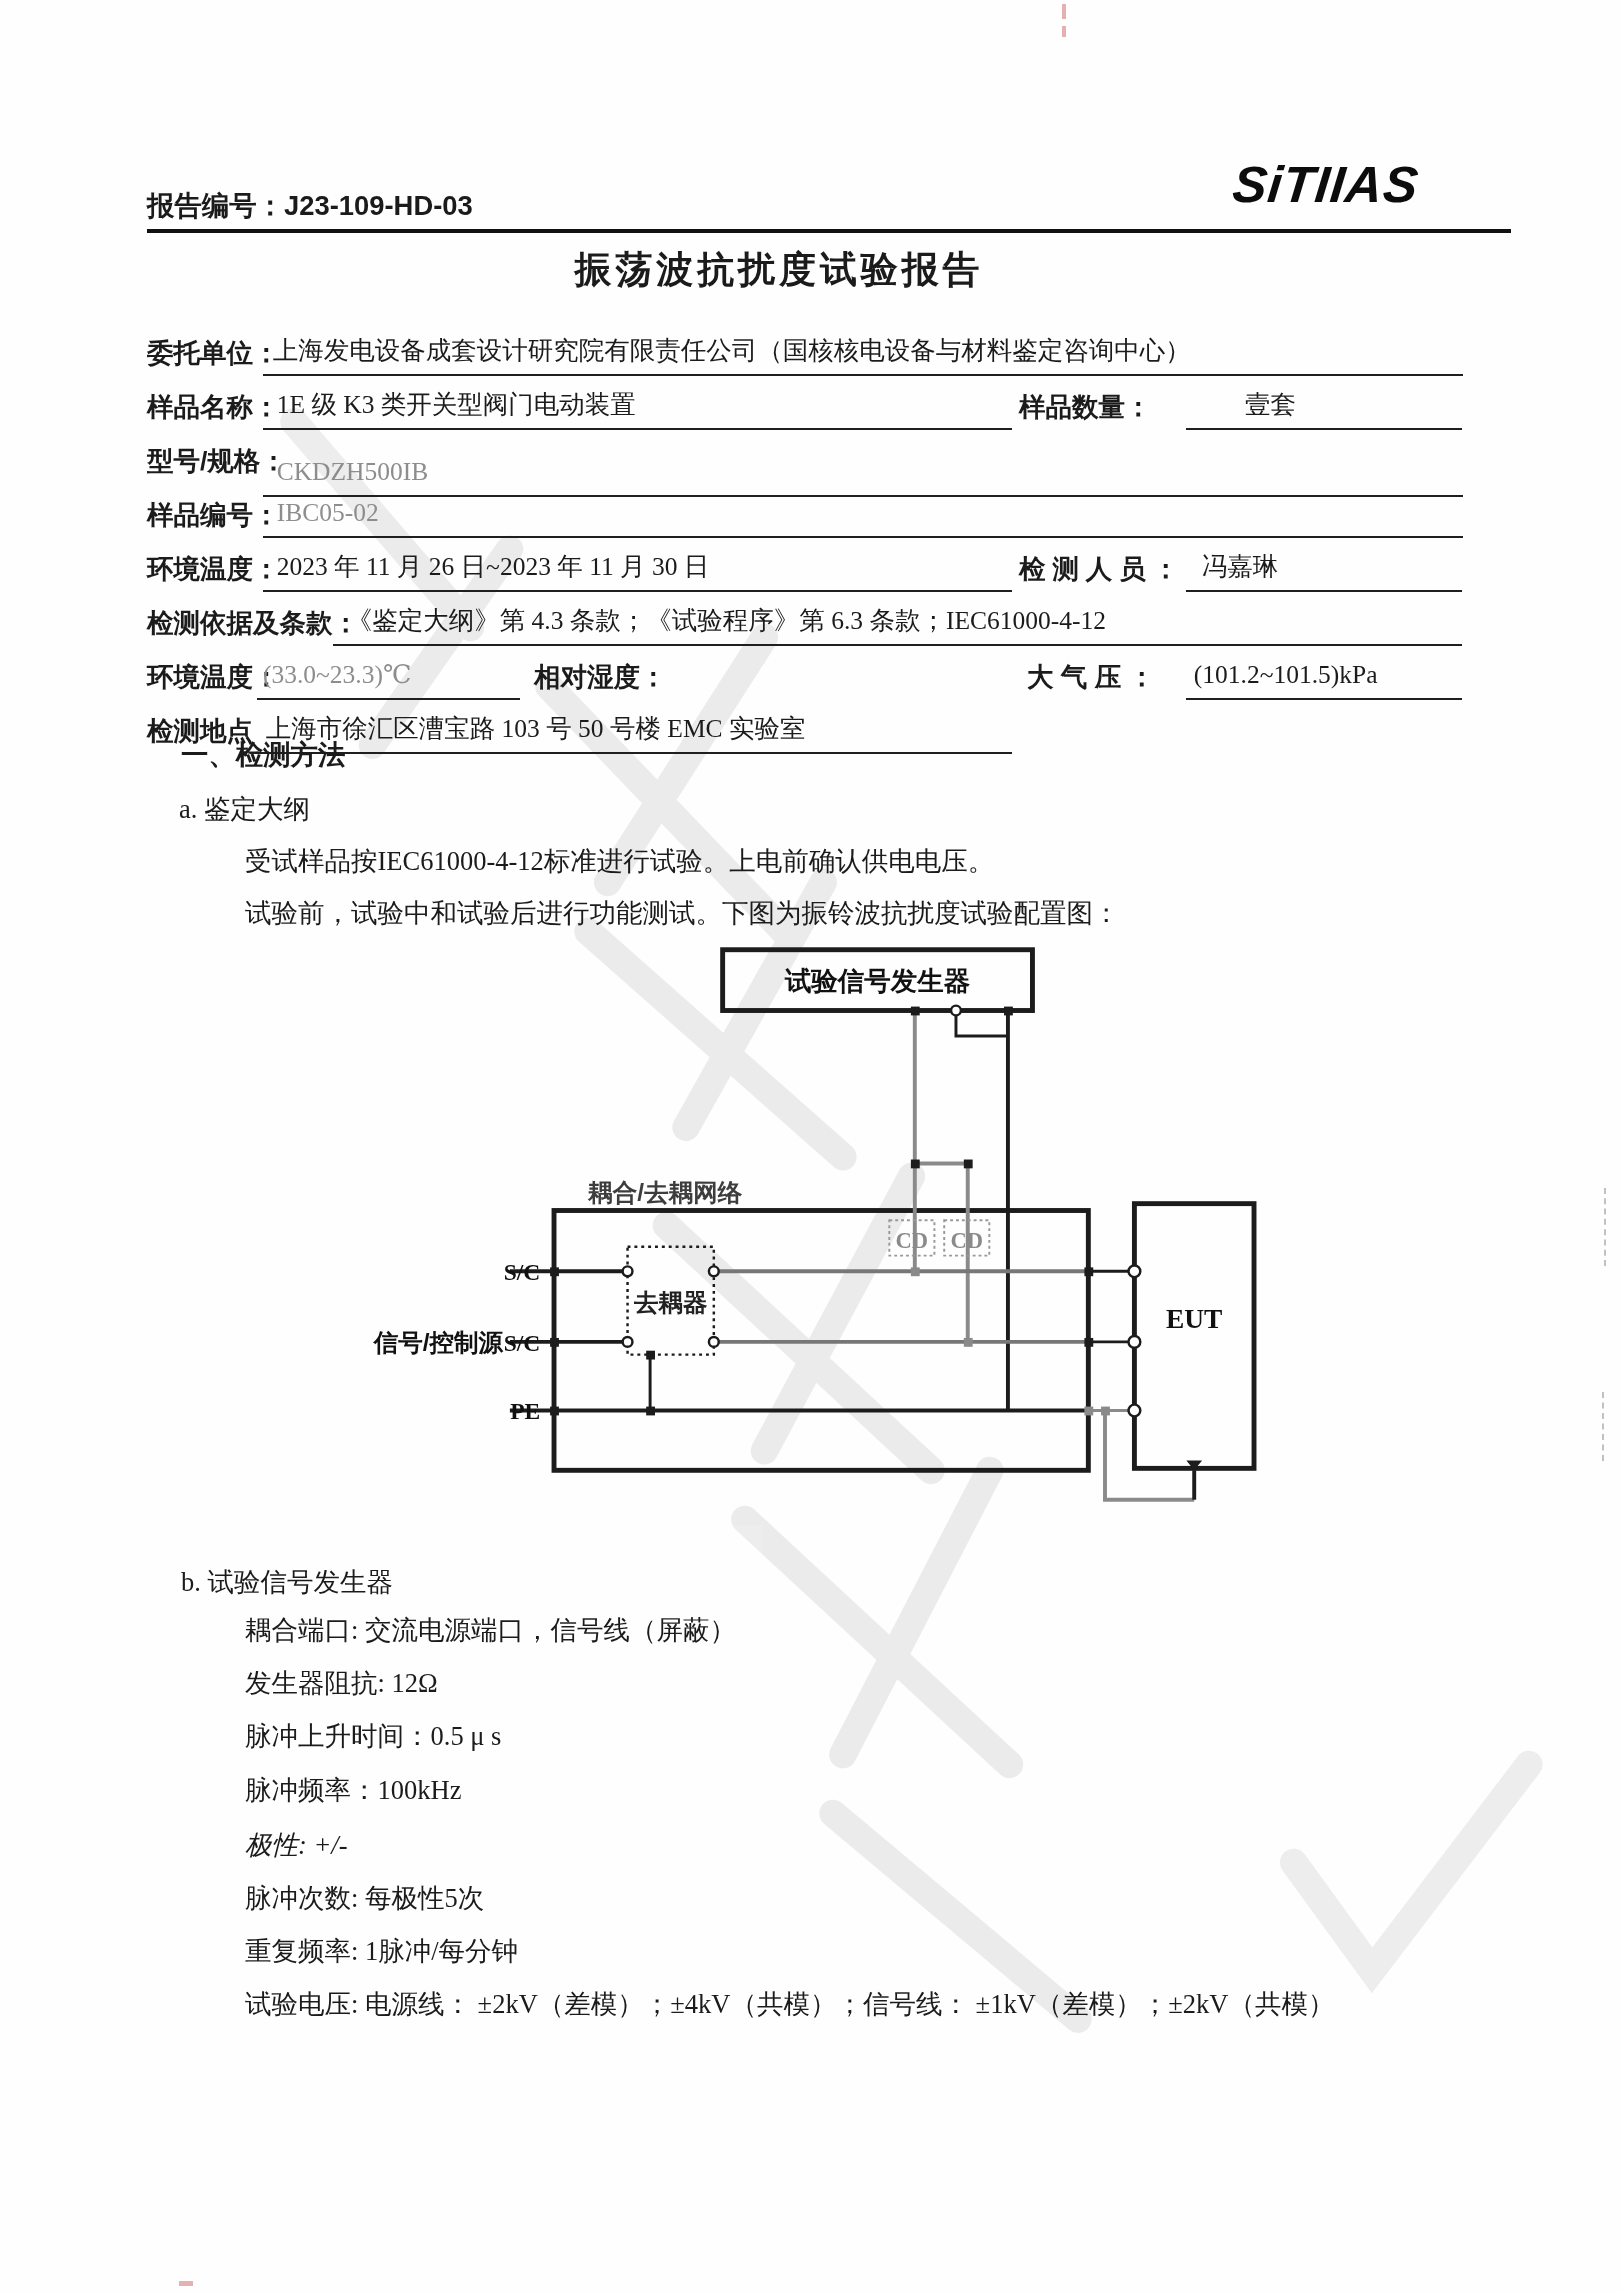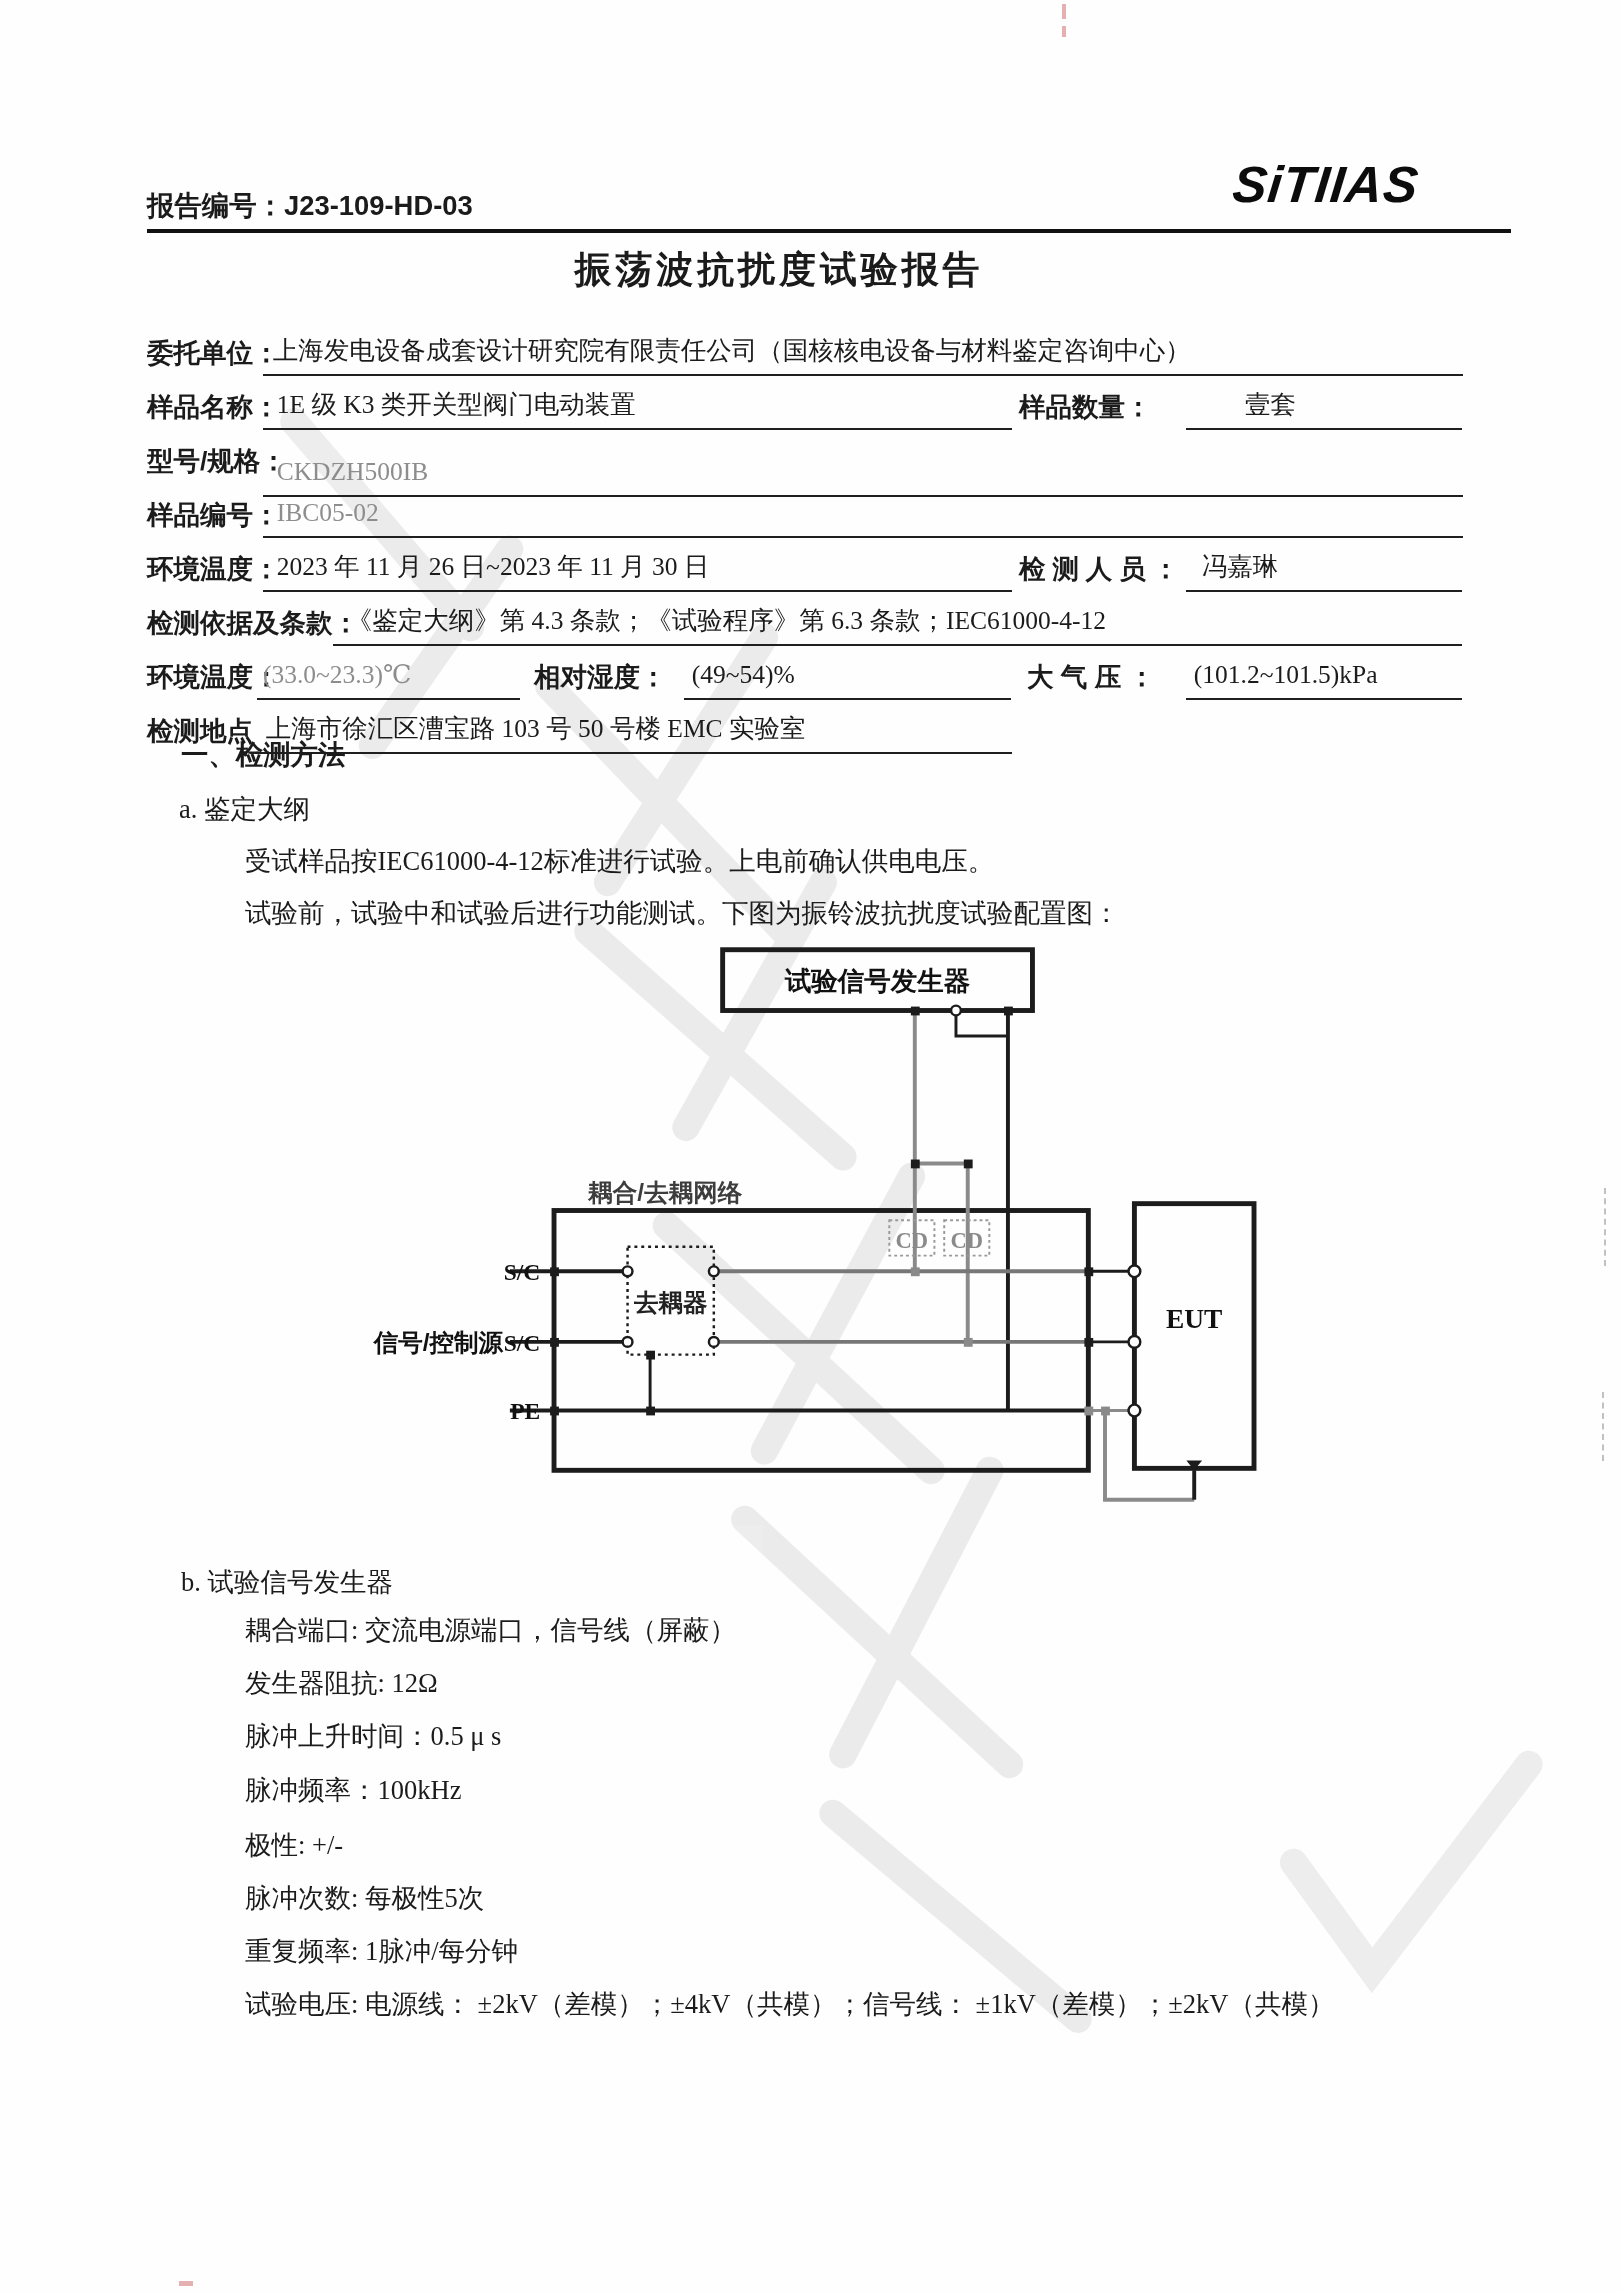--- a/index.html
+++ b/index.html
@@ -86,21 +86,20 @@
     <div class="ul" style="left:263px;top:543px;width:749px;"><span class="val" style="padding-left:13.7px;">2023 年 11 月 26 日~2023 年 11 月 30 日</span></div>
     <span class="abs lbl spaced" style="left:1019px;top:551px;">检测人员：</span>
     <div class="ul" style="left:1186px;top:543px;width:276px;"><span class="val" style="padding-left:15.7px;">冯嘉琳</span></div>
 
     <span class="abs lbl" style="left:147px;top:605px;">检测依据及条款：</span>
     <div class="ul" style="left:333px;top:597px;width:1129px;"><span class="val" style="padding-left:13.7px;">《鉴定大纲》第 4.3 条款；《试验程序》第 6.3 条款；IEC61000-4-12</span></div>
 
     <span class="abs lbl" style="left:147px;top:659px;">环境温度：</span>
     <div class="ul" style="left:257px;top:651px;width:263px;"><span class="val faded" style="padding-left:5.9px;">(33.0~23.3)℃</span></div>
     <span class="abs lbl" style="left:534px;top:659px;">相对湿度：</span>
-    <div class="ul" style="left:684px;top:651px;width:327px;"><span class="val" style="padding-left:7.8px;">(49~54)%</span></div>
     <span class="abs lbl" style="left:1027px;top:659px;">大 气 压 ：</span>
     <div class="ul" style="left:1186px;top:651px;width:276px;"><span class="val" style="padding-left:7.8px;">(101.2~101.5)kPa</span></div>
 
     <span class="abs lbl" style="left:147px;top:713px;">检测地点</span>
     <div class="ul" style="left:250px;top:705px;width:762px;"><span class="val" style="padding-left:15.7px;">上海市徐汇区漕宝路 103 号 50 号楼 EMC 实验室</span></div>
 
     <div class="abs sect hei" style="left:181px;top:737px;">一、检测方法</div>
     <div class="abs para" style="left:179px;top:791px;">a. 鉴定大纲</div>
     <div class="abs para" style="left:245px;top:843px;">受试样品按IEC61000-4-12标准进行试验。上电前确认供电电压。</div>
     <div class="abs para" style="left:245px;top:895px;">试验前，试验中和试验后进行功能测试。下图为振铃波抗扰度试验配置图：</div>
@@ -187,21 +186,21 @@
       <text x="296" y="493" text-anchor="end" font-size="24" font-weight="bold" fill="#111" font-family="Liberation Serif, DejaVu Serif, serif">PE</text>
       <text x="192" y="423" text-anchor="middle" font-size="25" font-weight="bold" fill="#111" font-family="Liberation Sans, DejaVu Sans, sans-serif">信号/控制源</text>
       <text x="963" y="400" text-anchor="middle" font-size="28" font-weight="bold" fill="#111" font-family="Liberation Serif, DejaVu Serif, serif">EUT</text>
     </svg>
 
     <div class="abs para" style="left:181px;top:1564px;">b. 试验信号发生器</div>
     <div class="abs para" style="left:245px;top:1612px;">耦合端口: 交流电源端口，信号线（屏蔽）</div>
     <div class="abs para" style="left:245px;top:1665px;">发生器阻抗: 12Ω</div>
     <div class="abs para" style="left:245px;top:1718px;">脉冲上升时间：0.5 μ s</div>
     <div class="abs para" style="left:245px;top:1772px;">脉冲频率：100kHz</div>
-    <div class="abs para" style="left:245px;top:1827px;">极性: +/-</div>
+    <div class="abs para" style="left:245px;top:1827px;font-style:italic;">极性: +/-</div>
     <div class="abs para" style="left:245px;top:1880px;">脉冲次数: 每极性5次</div>
     <div class="abs para" style="left:245px;top:1933px;">重复频率: 1脉冲/每分钟</div>
     <div class="abs para" style="left:245px;top:1986px;">试验电压: 电源线：  ±2kV（差模）；±4kV（共模）；信号线：  ±1kV（差模）；±2kV（共模）</div>
 
 
   </div>
 </div>
 
 
 </body></html>

